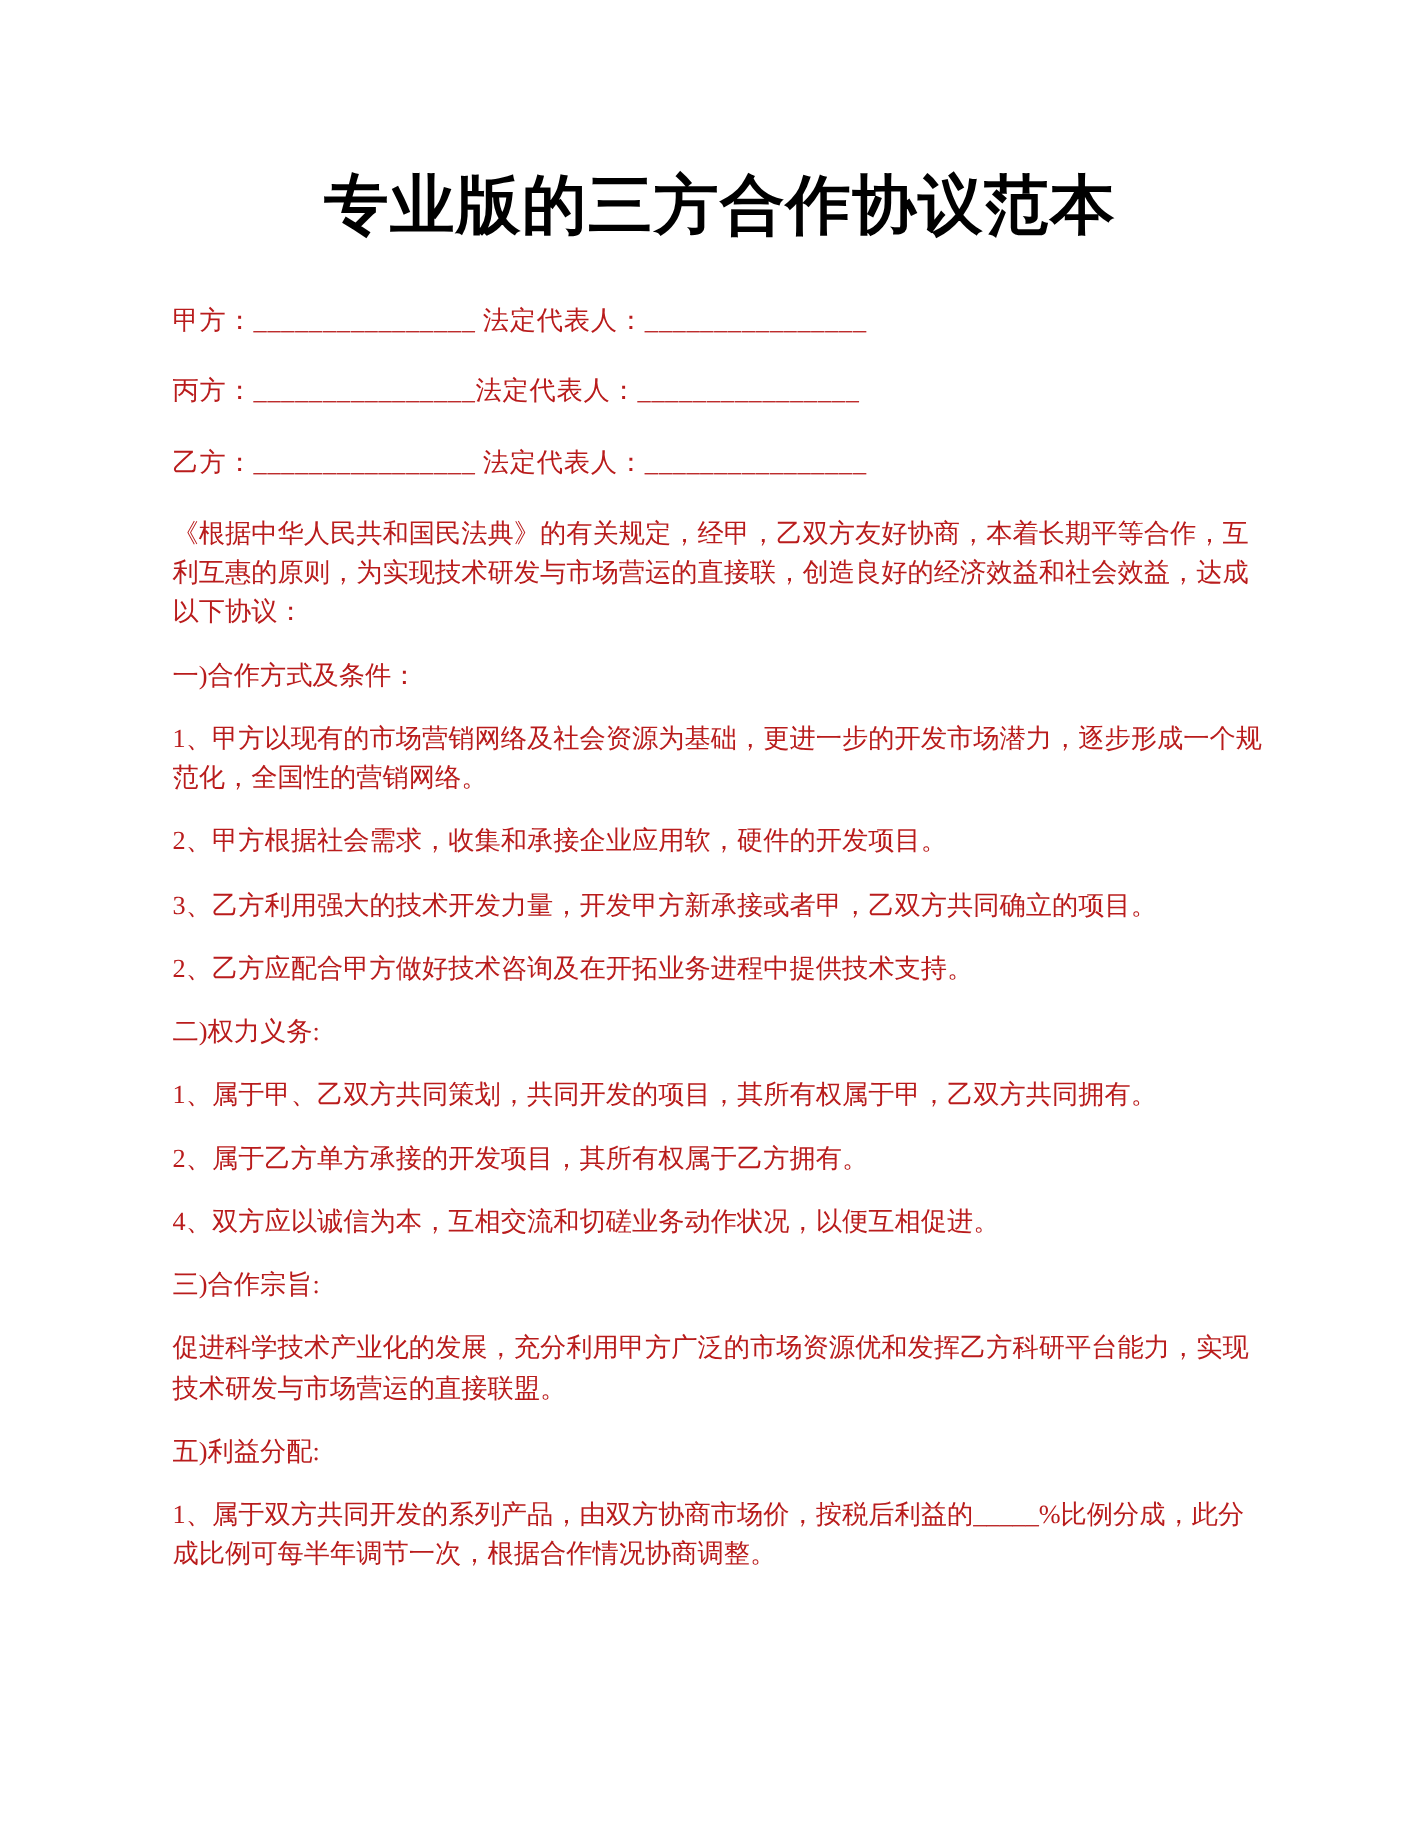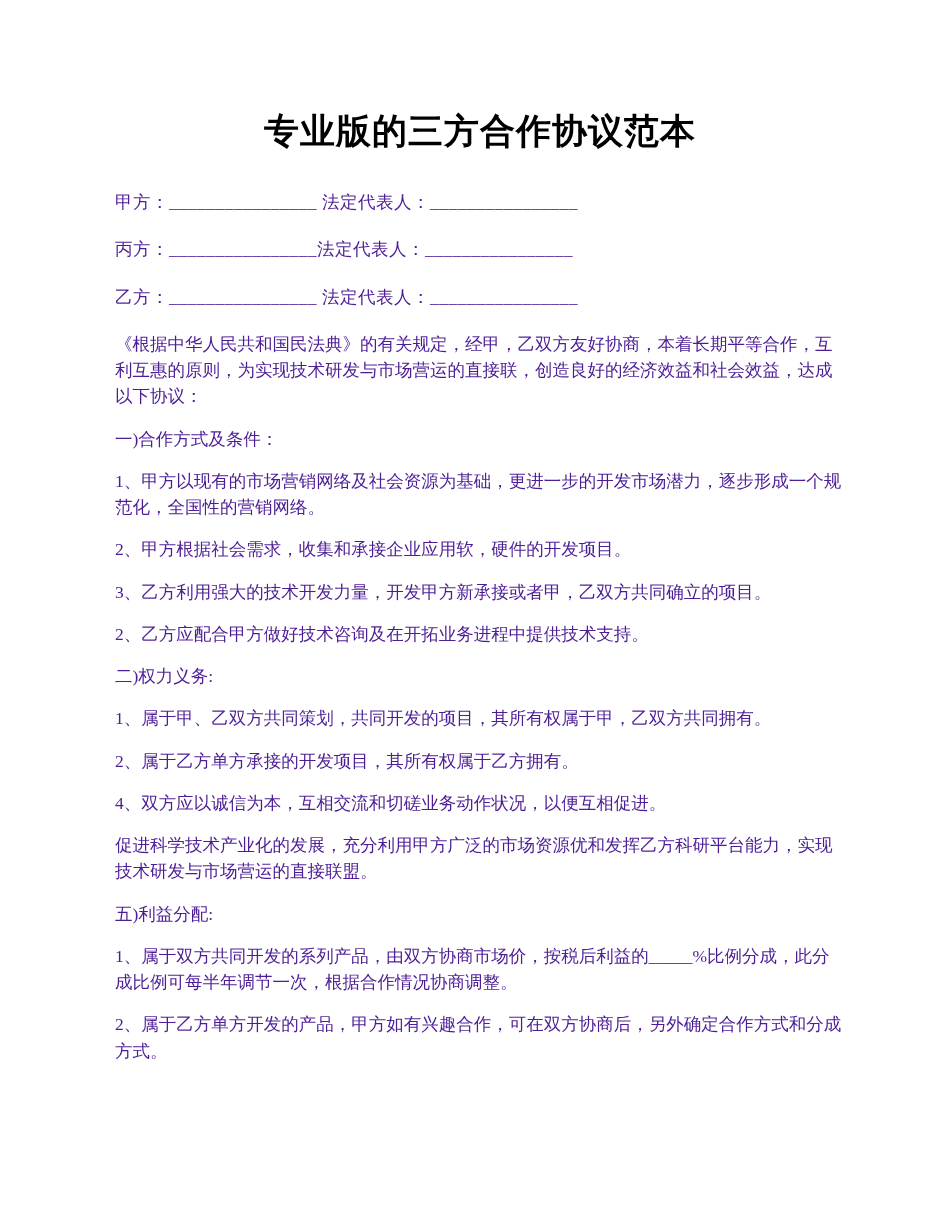--- a/index.html
+++ b/index.html
@@ -13,31 +13,31 @@
     color: #000000;
   }
   .page {
     width: 950px;
     min-height: 1230px;
     background: #ffffff;
     padding: 108px 105px 60px 115px;
   }
   .doc-title {
     font-family: Liberation Mono, monospace;
-    font-size: 35px;
+    font-size: 43px;
     font-weight: bold;
     text-align: center;
     color: #000000;
     letter-spacing: 1px;
     margin: 0 0 34px 0;
   }
   .doc-body p {
     font-size: 17.5px;
     line-height: 1.5;
-    color: #4c1d95;
+    color: #b91c1c;
     margin: 0 0 16px 0;
     word-break: break-all;
   }
   .doc-body p.party-line {
     margin-bottom: 21px;
     letter-spacing: 0.5px;
   }
 </style>
 </head>
 <body>
@@ -51,18 +51,18 @@
       <p>《根据中华人民共和国民法典》的有关规定，经甲，乙双方友好协商，本着长期平等合作，互利互惠的原则，为实现技术研发与市场营运的直接联，创造良好的经济效益和社会效益，达成以下协议：</p>
       <p>一)合作方式及条件：</p>
       <p>1、甲方以现有的市场营销网络及社会资源为基础，更进一步的开发市场潜力，逐步形成一个规范化，全国性的营销网络。</p>
       <p>2、甲方根据社会需求，收集和承接企业应用软，硬件的开发项目。</p>
       <p>3、乙方利用强大的技术开发力量，开发甲方新承接或者甲，乙双方共同确立的项目。</p>
       <p>2、乙方应配合甲方做好技术咨询及在开拓业务进程中提供技术支持。</p>
       <p>二)权力义务:</p>
       <p>1、属于甲、乙双方共同策划，共同开发的项目，其所有权属于甲，乙双方共同拥有。</p>
       <p>2、属于乙方单方承接的开发项目，其所有权属于乙方拥有。</p>
       <p>4、双方应以诚信为本，互相交流和切磋业务动作状况，以便互相促进。</p>
+      <p>三)合作宗旨:</p>
       <p>促进科学技术产业化的发展，充分利用甲方广泛的市场资源优和发挥乙方科研平台能力，实现技术研发与市场营运的直接联盟。</p>
       <p>五)利益分配:</p>
       <p>1、属于双方共同开发的系列产品，由双方协商市场价，按税后利益的_____%比例分成，此分成比例可每半年调节一次，根据合作情况协商调整。</p>
-      <p>2、属于乙方单方开发的产品，甲方如有兴趣合作，可在双方协商后，另外确定合作方式和分成方式。</p>
     </div>
 </div>
 
 </body></html>

